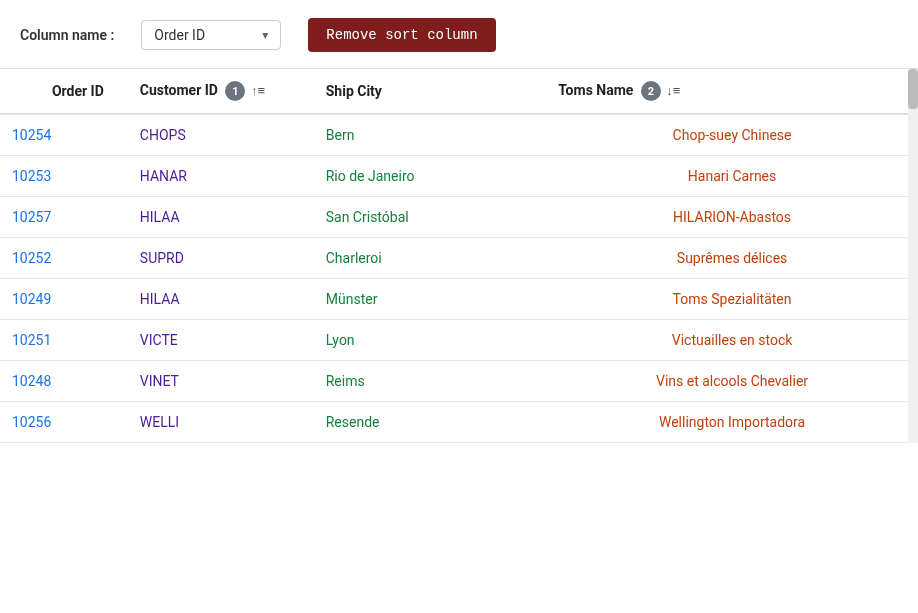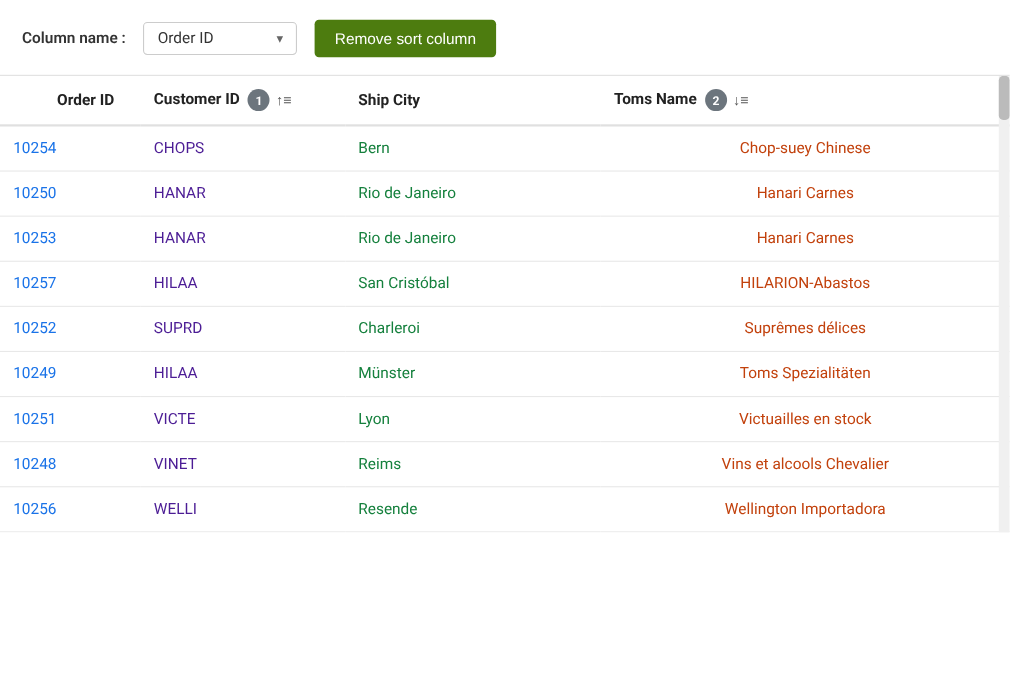--- a/index.html
+++ b/index.html
@@ -8,21 +8,21 @@
       font-size: 14px;
       background: #fff;
       color: #333;
       width: 918px;
       min-height: 613px;
     }
 
     .top-controls {
       display: flex;
       align-items: center;
-      gap: 16px;
+      gap: 27px;
       padding: 18px 20px 16px 20px;
     }
 
     .column-name-label {
       font-weight: 600;
       font-size: 14px;
       color: #333;
       white-space: nowrap;
     }
 
@@ -41,28 +41,29 @@
       user-select: none;
     }
 
     .dropdown-chevron {
       margin-left: 8px;
       font-size: 12px;
       color: #666;
     }
 
     .remove-btn {
-      background: #4d7c0f;
+      background: #7f1d1d;
       color: #fff;
       border: none;
       border-radius: 4px;
       padding: 9px 18px;
       font-size: 14px;
       cursor: pointer;
       white-space: nowrap;
+      font-family: Liberation Mono, monospace;
     }
 
     .divider {
       border: none;
       border-top: 1px solid #e0e0e0;
       margin: 0;
     }
 
     .table-wrapper {
       position: relative;
@@ -200,26 +201,20 @@
       </tr>
     </thead>
     <tbody id="table-body">
     <tr>
           <td class="order-id-cell">10254</td>
           <td class="customer-id-cell">CHOPS</td>
           <td class="ship-city-cell">Bern</td>
           <td class="ship-name-cell">Chop-suey Chinese</td>
         </tr>
         <tr>
-          <td class="order-id-cell">10250</td>
-          <td class="customer-id-cell">HANAR</td>
-          <td class="ship-city-cell">Rio de Janeiro</td>
-          <td class="ship-name-cell">Hanari Carnes</td>
-        </tr>
-        <tr>
           <td class="order-id-cell">10253</td>
           <td class="customer-id-cell">HANAR</td>
           <td class="ship-city-cell">Rio de Janeiro</td>
           <td class="ship-name-cell">Hanari Carnes</td>
         </tr>
         <tr>
           <td class="order-id-cell">10257</td>
           <td class="customer-id-cell">HILAA</td>
           <td class="ship-city-cell">San Cristóbal</td>
           <td class="ship-name-cell">HILARION-Abastos</td>

